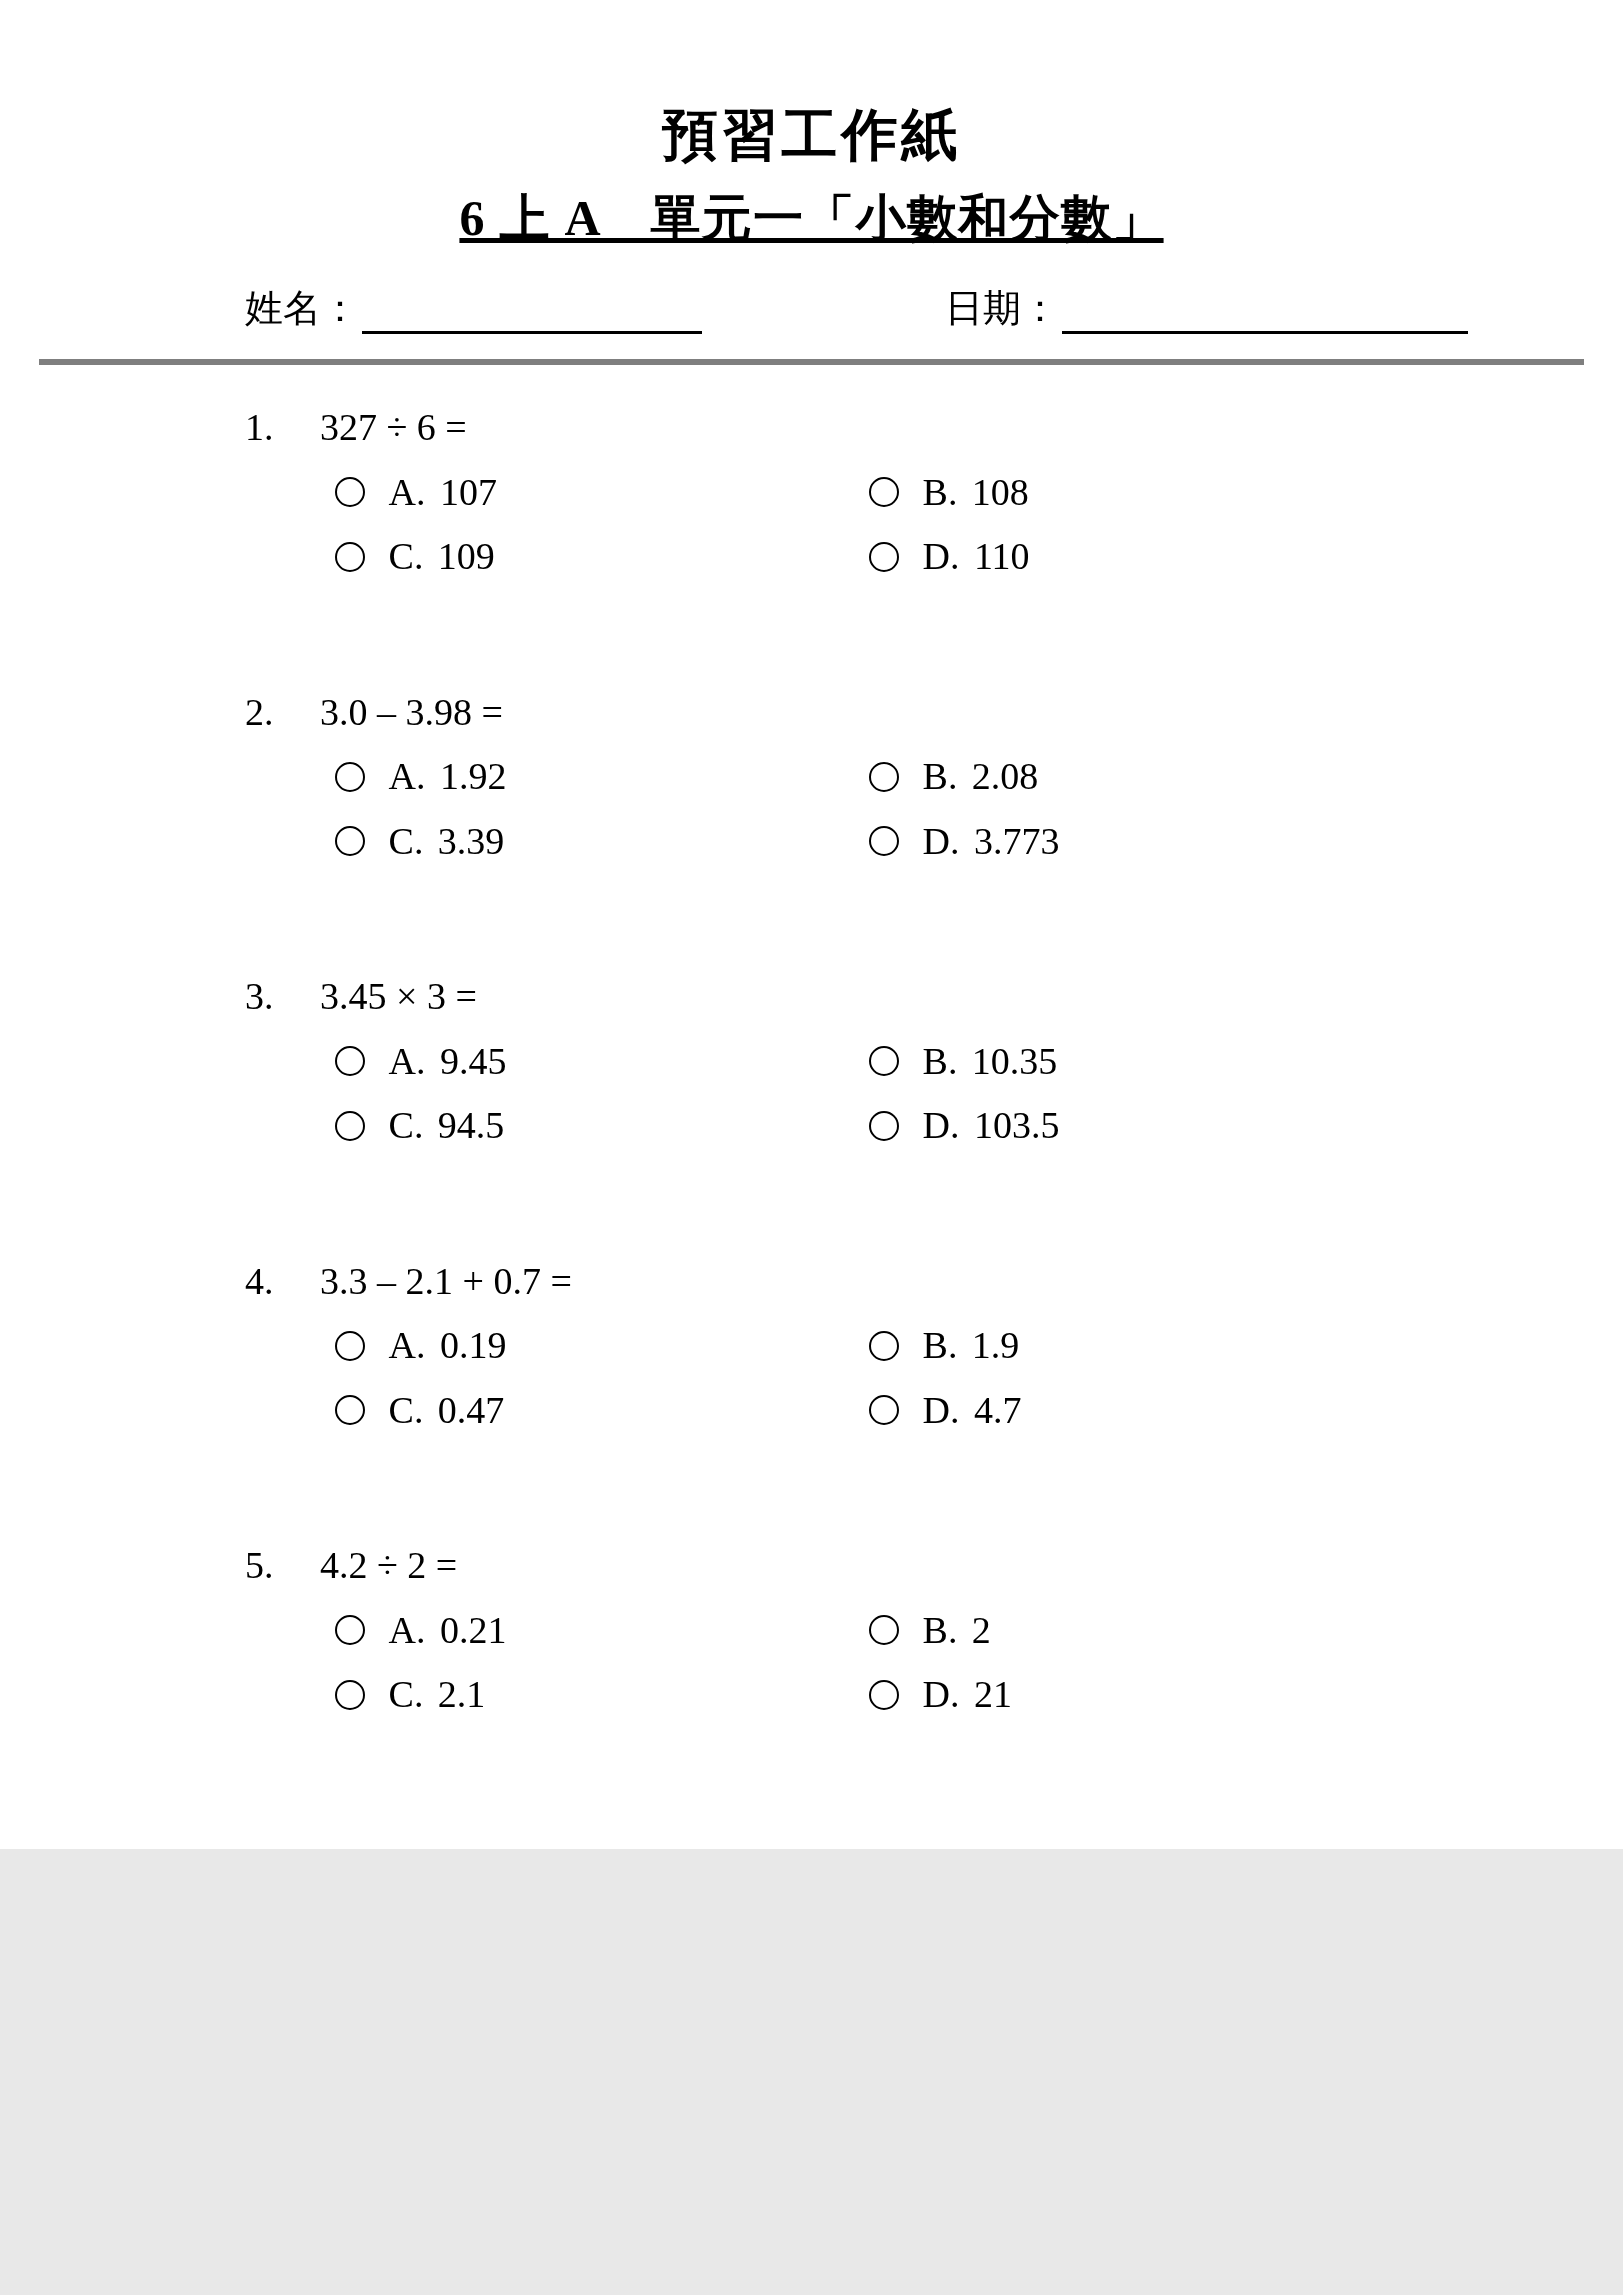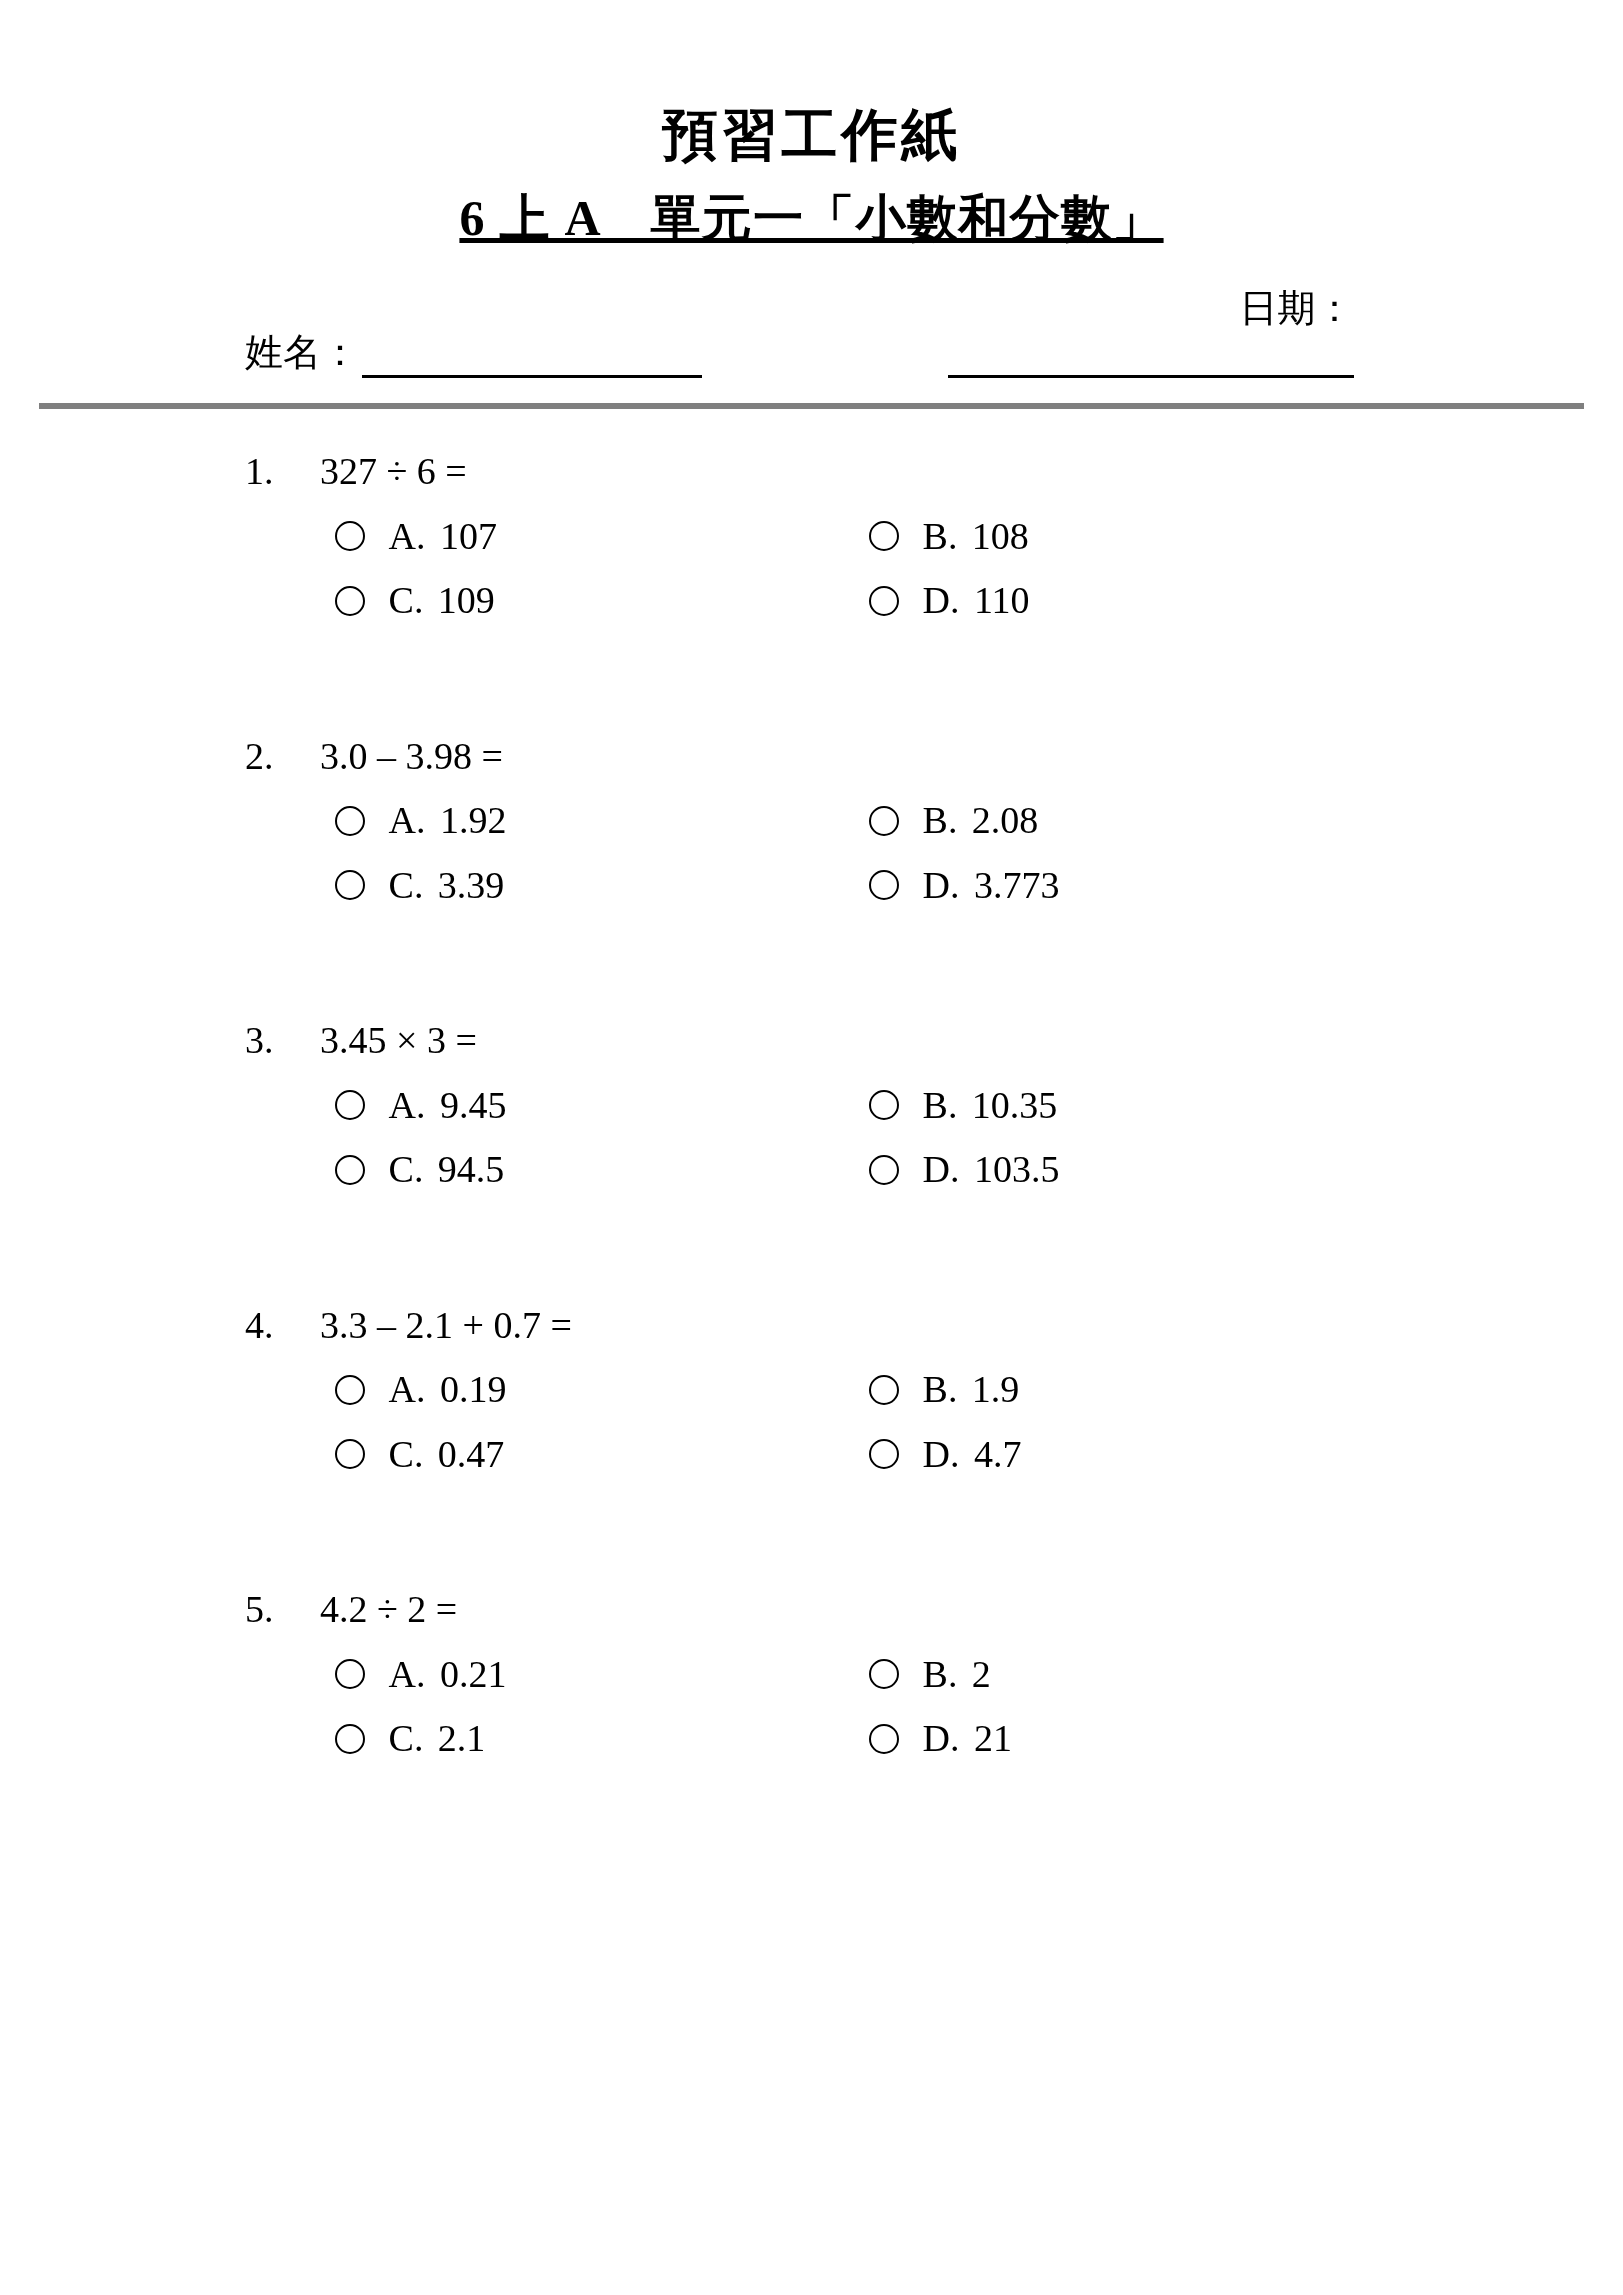--- a/index.html
+++ b/index.html
@@ -3,21 +3,21 @@
 <meta charset="utf-8">
 <style>
   html, body {
     margin: 0;
     padding: 0;
     background: #e8e8e8;
   }
   .page {
     position: relative;
     width: 1623px;
-    height: 2295px;
+    height: 1849px;
     margin: 0 auto;
     background: #ffffff;
     color: #000000;
     font-family: "Liberation Serif", "DejaVu Serif", serif;
     overflow: hidden;
   }
   .title {
     padding-top: 98px;
     text-align: center;
     font-size: 56px;
@@ -45,21 +45,20 @@
   .field-left {
     width: 700px;
     display: flex;
     align-items: flex-end;
     white-space: nowrap;
   }
   .field-right {
     display: flex;
     align-items: flex-end;
     white-space: nowrap;
-    flex-direction: column;
   }
   .blank {
     display: inline-block;
     border-bottom: 3.3px solid #000;
     height: 41px;
     margin-left: 2.6px;
   }
   .blank.w-name  { width: 340px; }
   .blank.w-date  { width: 406px; }
   .blank.w-class { width: 229px; }

